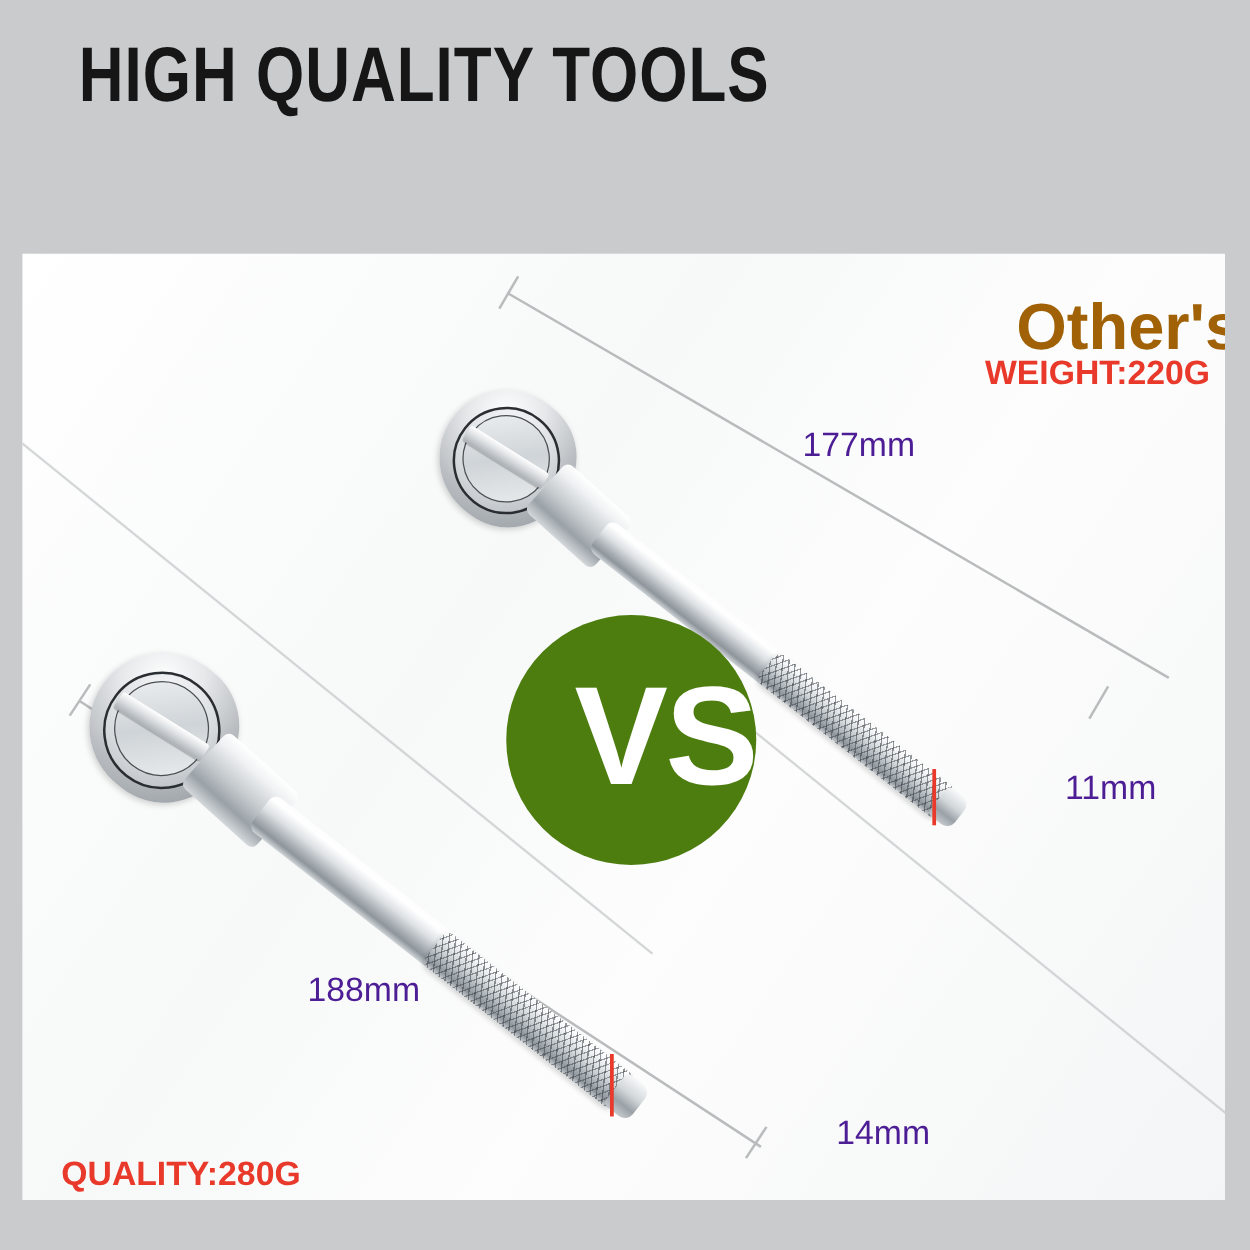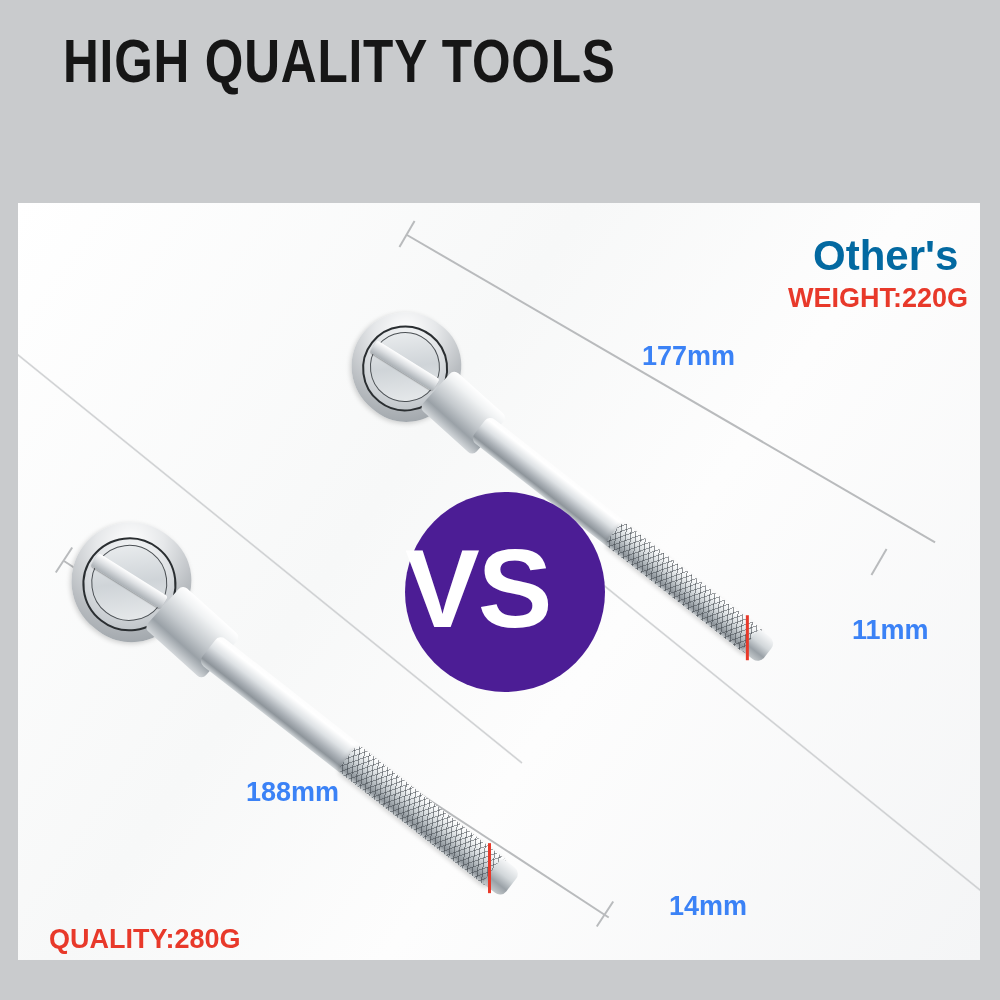--- a/index.html
+++ b/index.html
@@ -110,51 +110,51 @@
   }
   .w-redline{
     position:absolute;
     background:#e8392a;
     transform-origin:center center;
   }
   
   .dim-label{
     position:absolute;
     font-size:27px;
-    font-weight:bold;
-    color:#3b82f6;
+    font-weight:normal;
+    color:#4c1d95;
     letter-spacing:0px;
     white-space:nowrap;
   }
   .brand-name{
     position:absolute;
-    font-size:42px;
-    font-weight:bold;
-    color:#0369a1;
+    font-size:52px;
+    font-weight:bold;
+    color:#a16207;
     white-space:nowrap;
     letter-spacing:0px;
   }
   .brand-weight{
     position:absolute;
     font-size:27px;
     font-weight:bold;
     color:#e8392a;
     white-space:nowrap;
     letter-spacing:0px;
   }
   
   #vs-badge{
     position:absolute;
     left:405px; top:492px;
     width:200px; height:200px;
     border-radius:50%;
-    background:#4c1d95;
+    background:#4d7c0f;
     display:flex;
     align-items:center;
-    justify-content:flex-start;
+    justify-content:flex-end;
   }
   #vs-badge-label{
     color:#ffffff;
     font-size:112px;
     font-weight:bold;
     line-height:112px;
     letter-spacing:-2px;
     transform:translateY(-3px);
   }
 </style>

